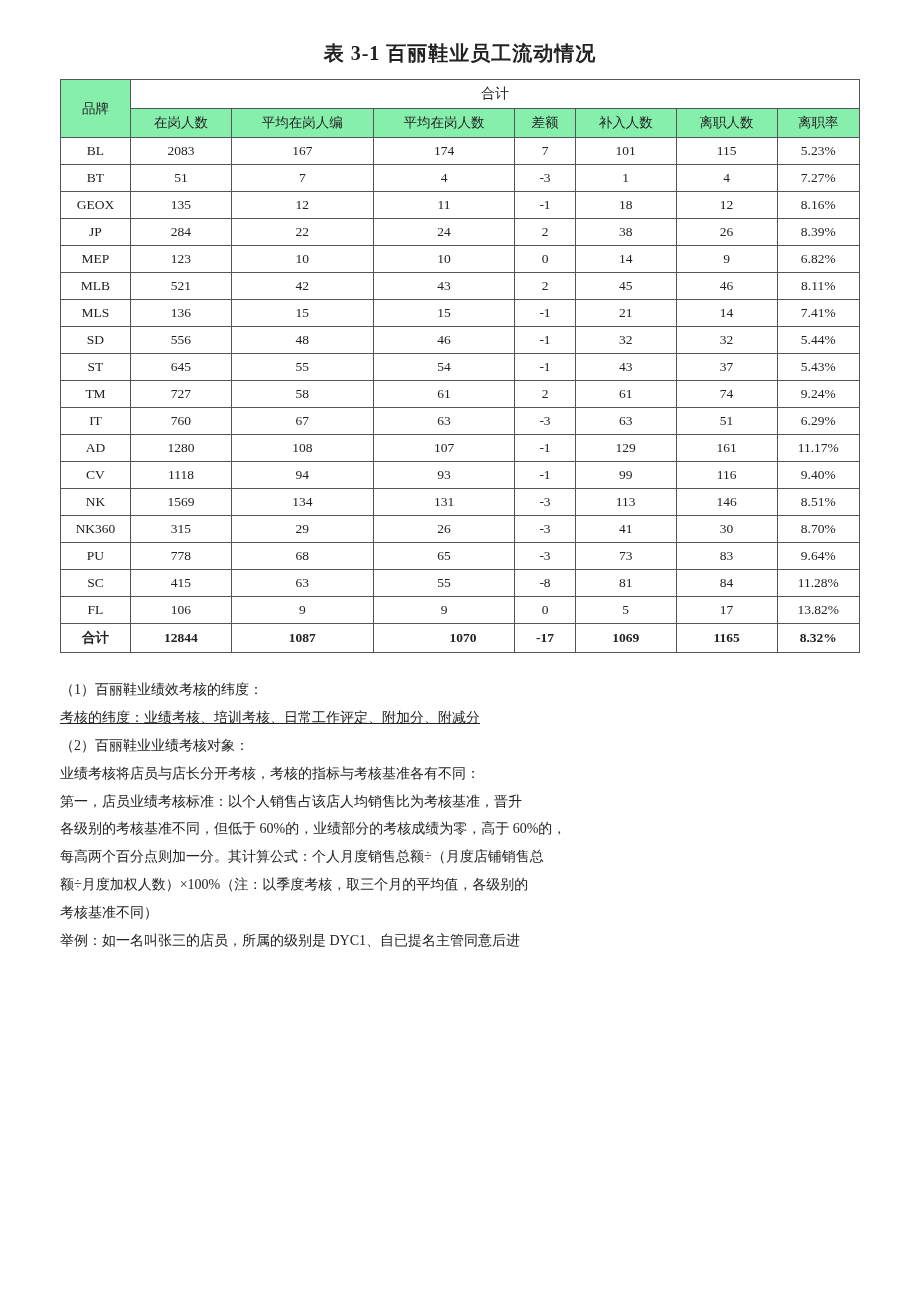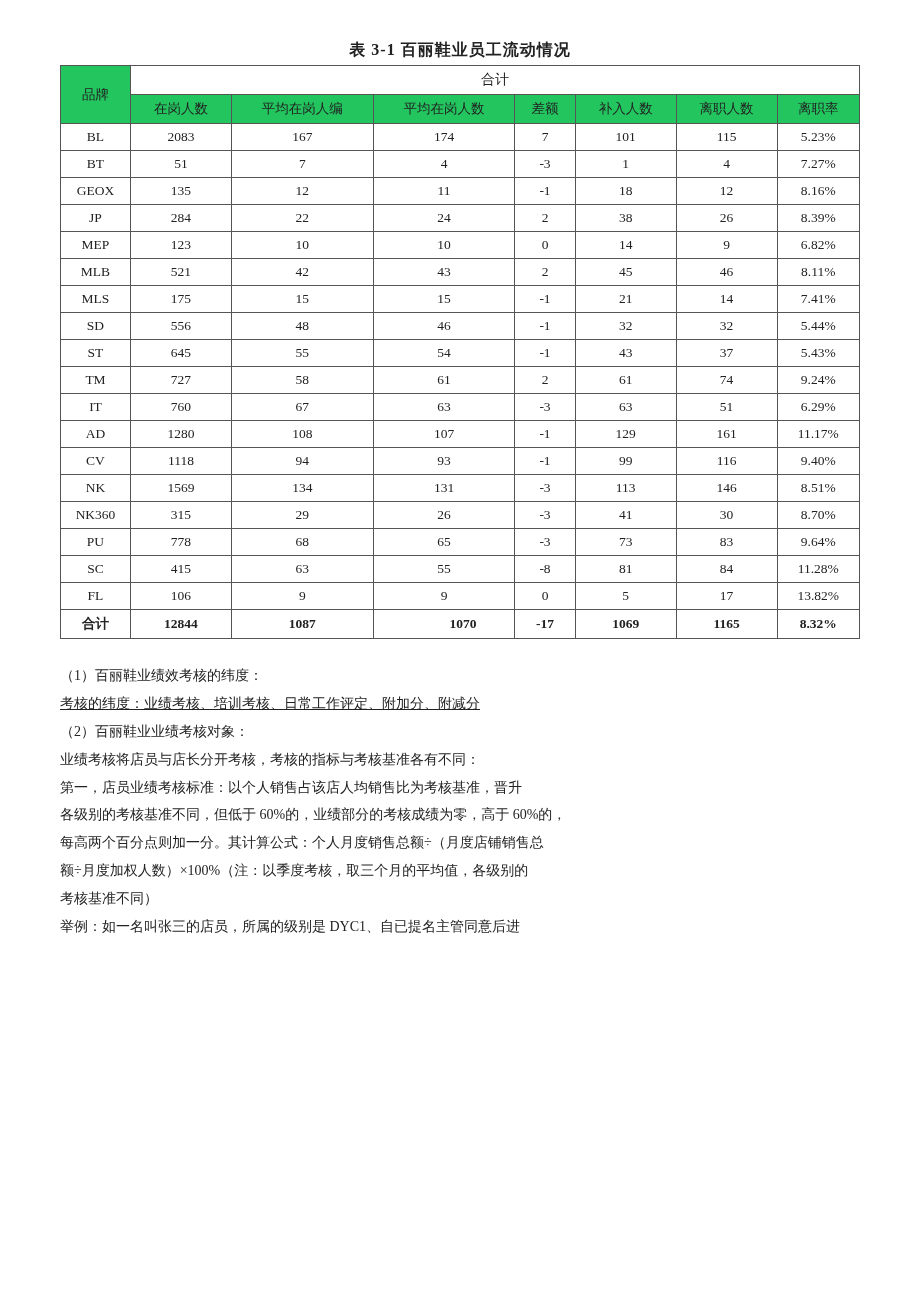--- a/index.html
+++ b/index.html
@@ -11,40 +11,40 @@
       background: #fff;
       font-family: "SimSun", "宋体", serif;
       font-size: 14px;
       color: #222;
       width: 920px;
       min-height: 1302px;
       padding: 40px 60px;
     }
     .page-title {
       text-align: center;
-      font-size: 16px;
+      font-size: 20px;
       font-weight: bold;
-      margin-bottom: 4px;
+      margin-bottom: 12px;
       letter-spacing: 1px;
     }
     table {
       width: 100%;
       border-collapse: collapse;
       margin-bottom: 24px;
       font-size: 13.5px;
     }
     table th, table td {
       border: 1px solid #555;
       text-align: center;
       padding: 5px 6px;
       vertical-align: middle;
     }
     table th {
       font-weight: normal;
-      background: #22c55e;
+      background: #86efac;
     }
     .header-group {
       background: #fff;
     }
     .col-brand {
       width: 70px;
     }
     .total-header {
       font-size: 14px;
     }
@@ -143,21 +143,21 @@
         <td>521</td>
         <td>42</td>
         <td>43</td>
         <td>2</td>
         <td>45</td>
         <td>46</td>
         <td>8.11%</td>
       </tr>
       <tr>
         <td>MLS</td>
-        <td>175</td>
+        <td>136</td>
         <td>15</td>
         <td>15</td>
         <td>-1</td>
         <td>21</td>
         <td>14</td>
         <td>7.41%</td>
       </tr>
       <tr>
         <td>SD</td>
         <td>556</td>

